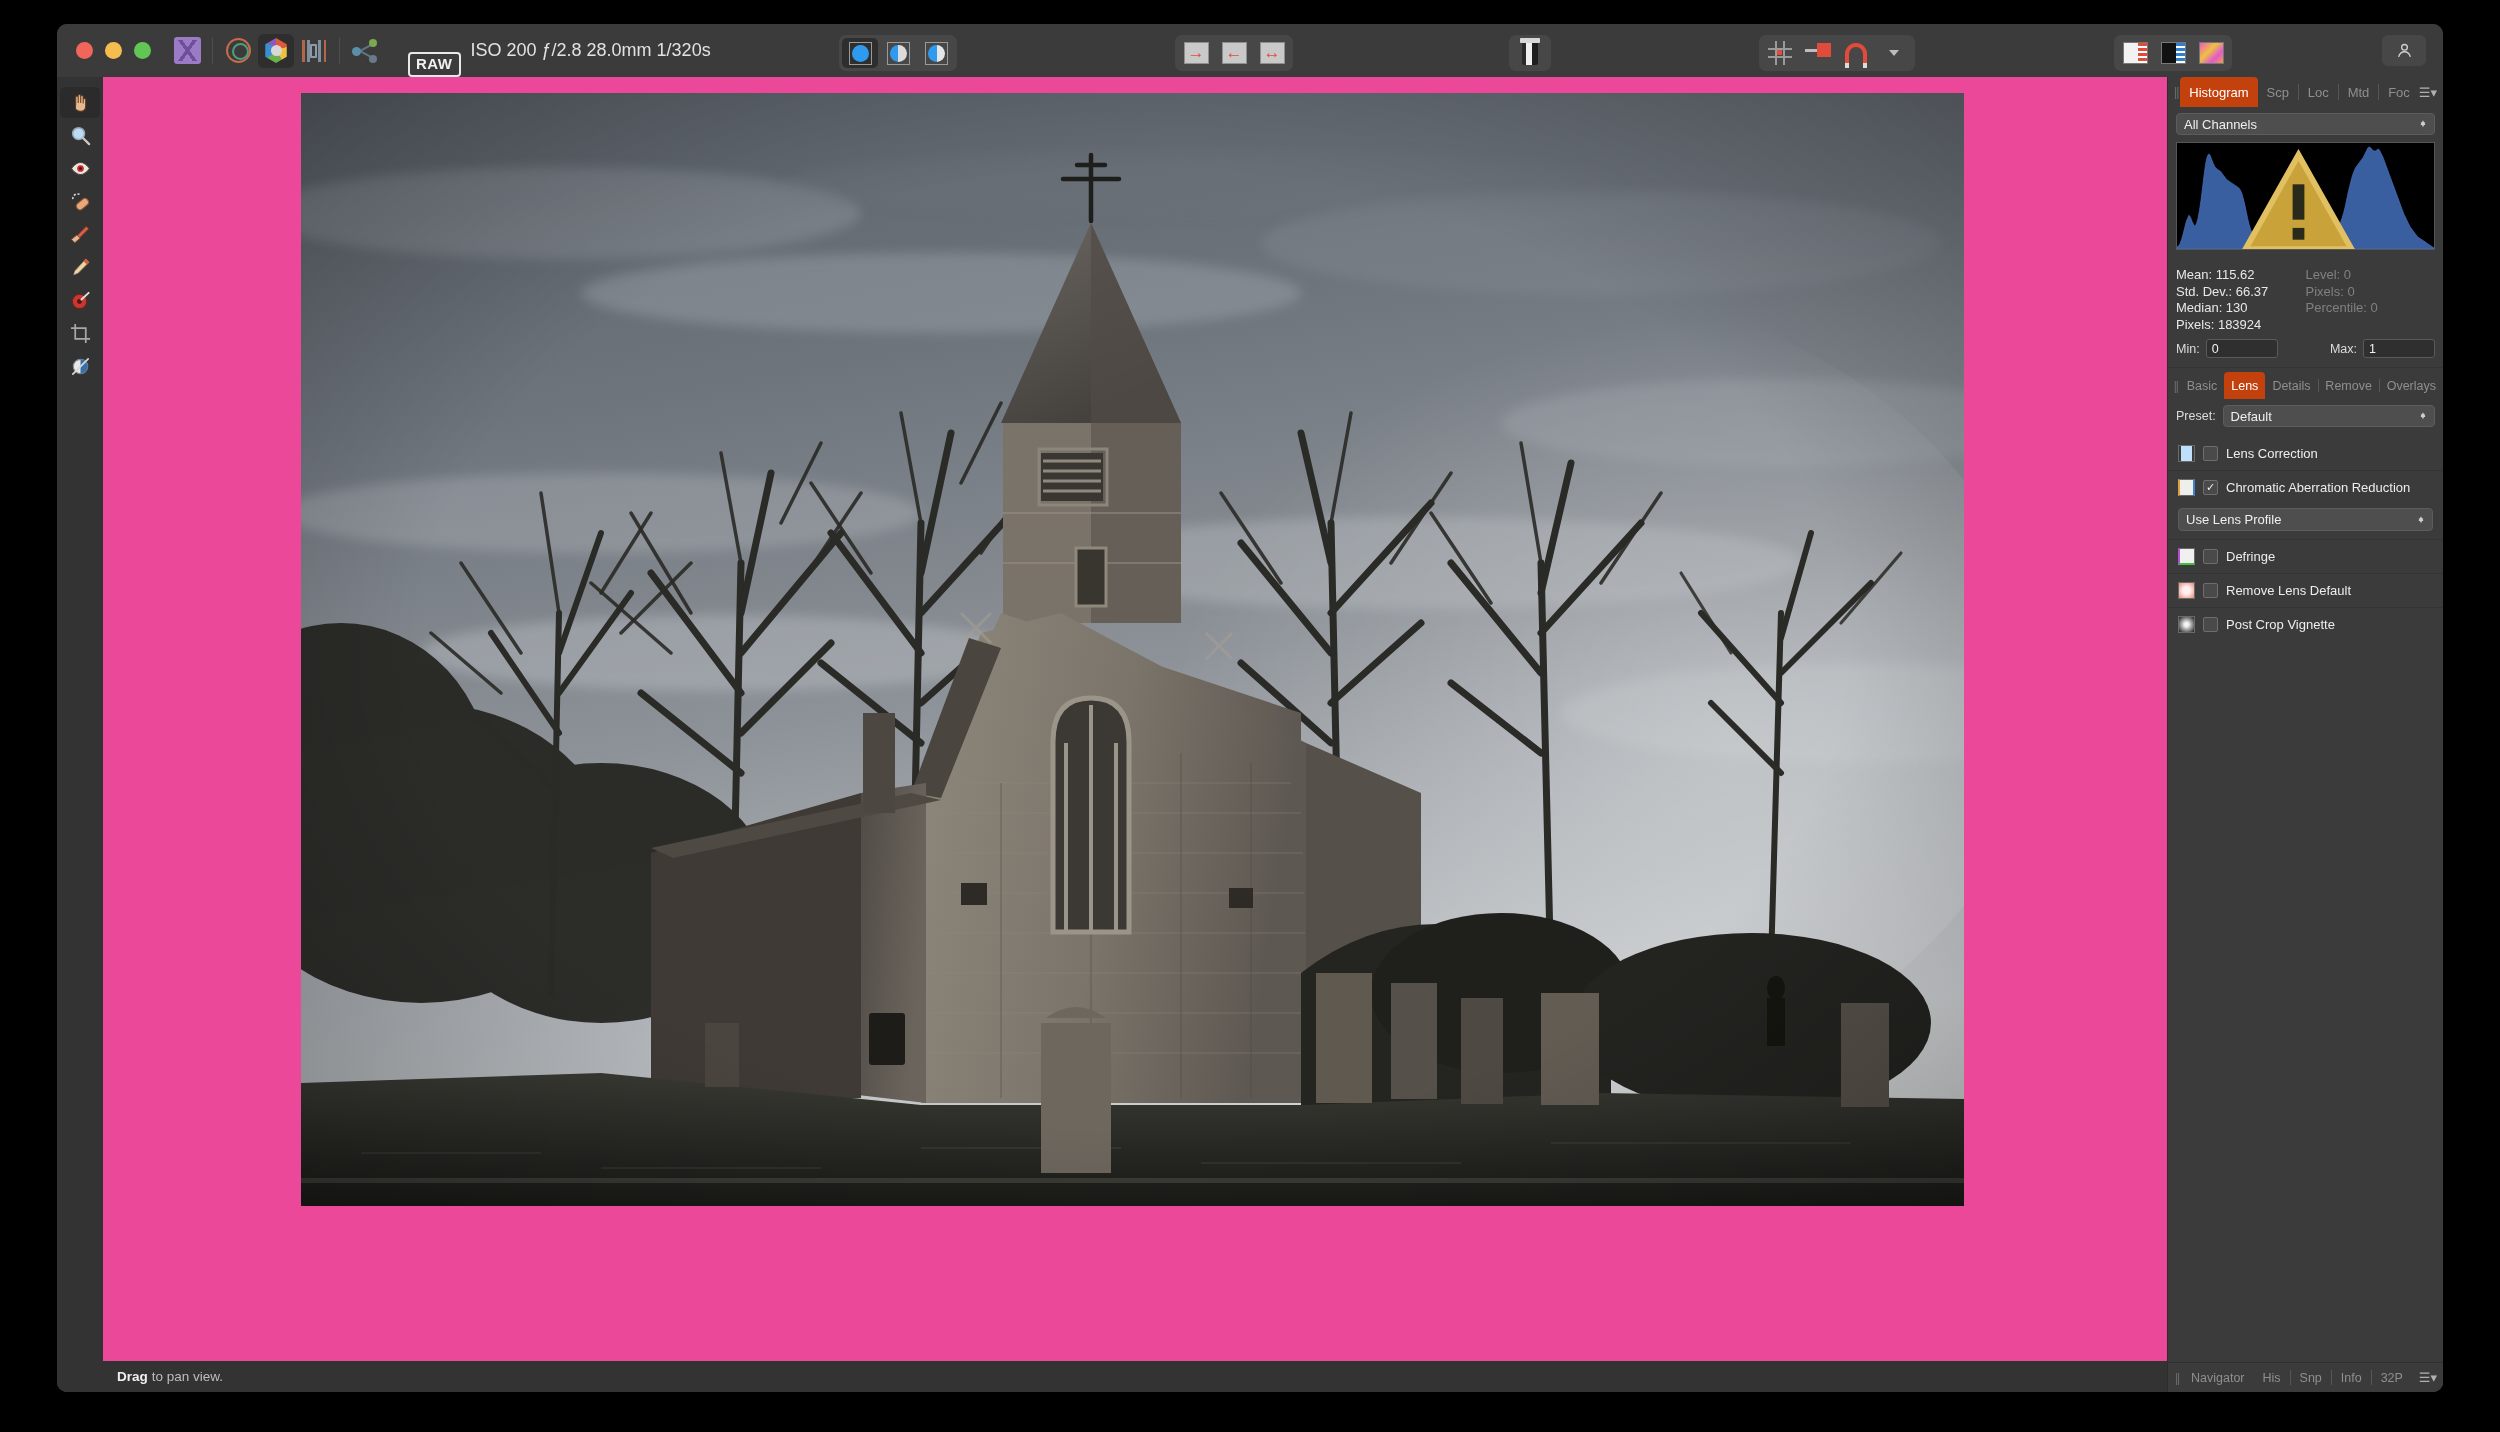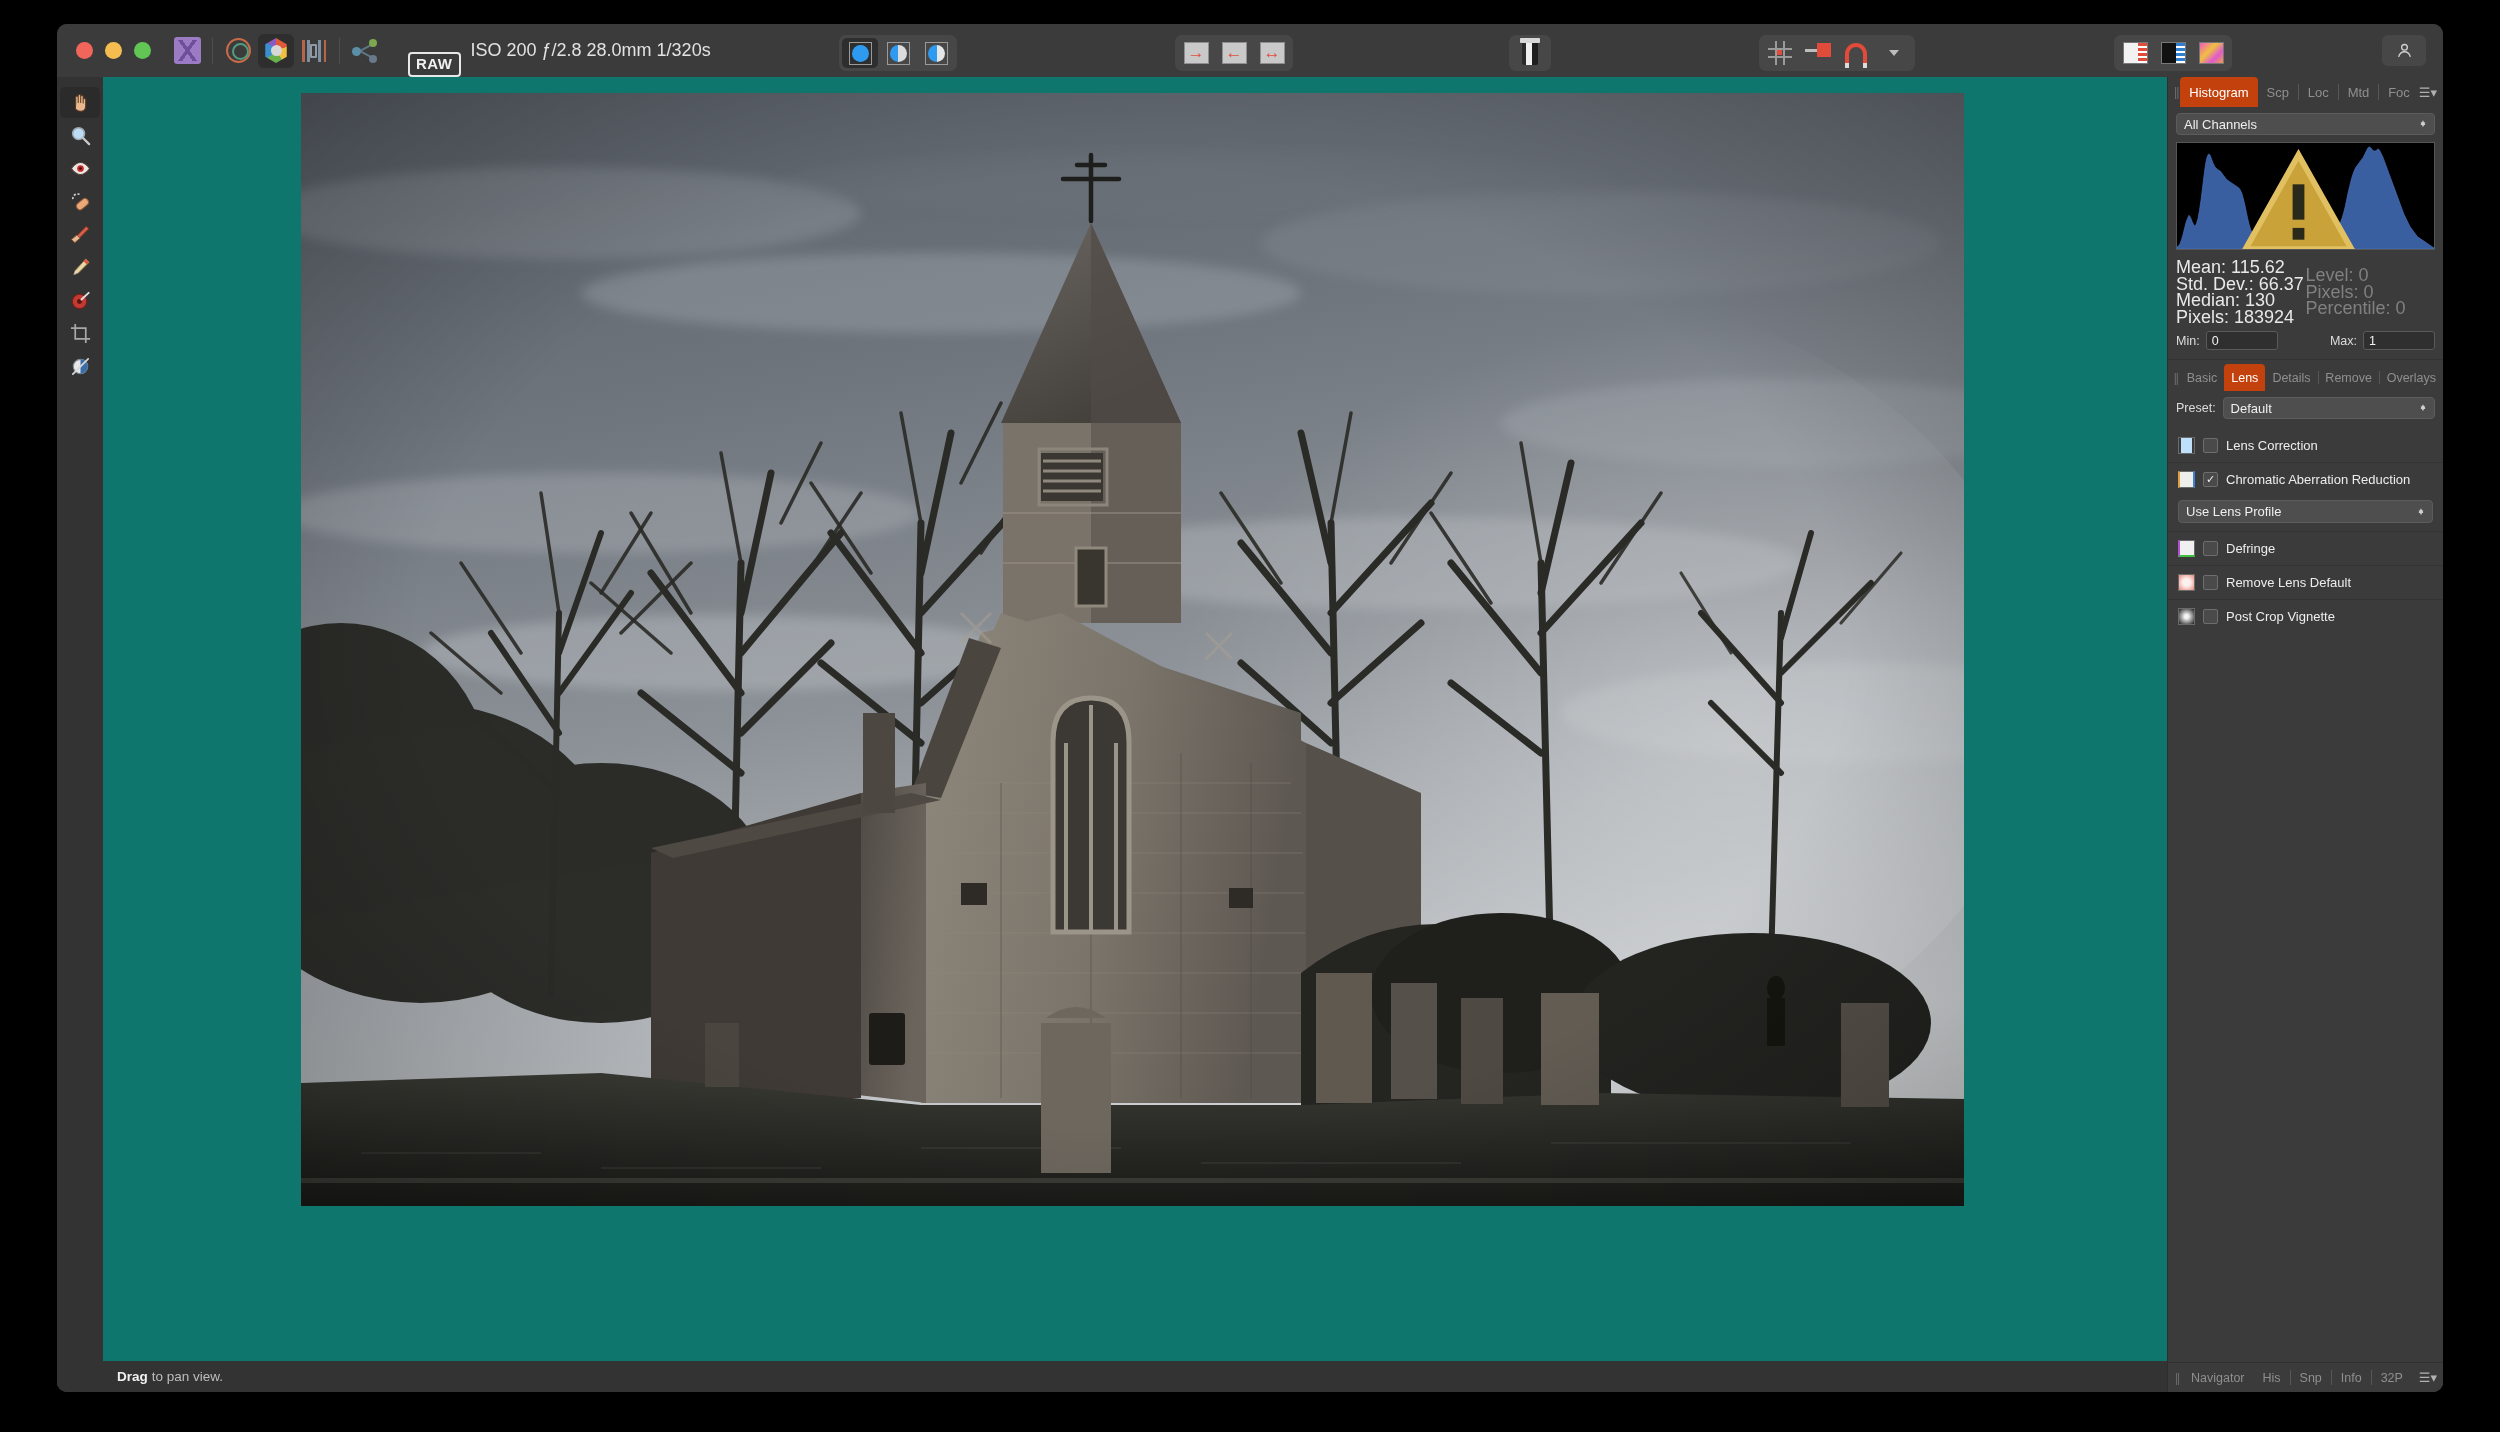--- a/index.html
+++ b/index.html
@@ -205,21 +205,21 @@
     padding-top: 10px; display: flex; flex-direction: column; align-items: center; gap: 2px;
   }
   .tool {
     width: 40px; height: 31px; border-radius: 5px;
     display: flex; align-items: center; justify-content: center;
   }
   .tool.sel { background: #2b2b2b; }
   .tool svg { width: 23px; height: 23px; }
 
   
-  .canvasWrap { flex: 1; position: relative; background: #0f766e; min-width: 0; }
+  .canvasWrap { flex: 1; position: relative; background: #ec4899; min-width: 0; }
   .photo {
     position: absolute; left: 198px; top: 16px;
     width: 1663px; height: 1113px;
     background: #1c1c1c; overflow: hidden;
   }
   .photo svg { display:block; width:100%; height:100%; }
   .statusbar {
     position: absolute; left: 0; right: 0; bottom: 0; height: 31px;
     background: #333333; display: flex; align-items: center; padding-left: 14px;
     font-size: 13.5px; color: #bdbdbd;
@@ -257,21 +257,21 @@
   }
   .select .arrows span { font-size: 8px; }
 
   .histoBox {
     margin-top: 7px; height: 108px; background: #000;
     border: 1px solid #565656; position: relative; overflow: hidden;
   }
   .histoBox svg { display: block; width: 100%; height: 100%; }
   .warnTri { position: absolute; right: 7px; top: 6px; }
 
-  .stats { margin-top: 9px; display: flex; font-size: 18px; line-height: 16.5px; align-items: center; }
+  .stats { margin-top: 17px; display: flex; font-size: 13px; line-height: 16.5px; }
   .stats .col1 { width: 50%; color: #e8e8e8; }
   .stats .col2 { width: 50%; color: #808080; }
 
   .minmax { margin-top: 6px; display: flex; align-items: center; font-size: 12.5px; color: #dcdcdc; gap: 6px; }
   .numfield {
     height: 19px; background: #2f2f2f; border: 1px solid #5a5a5a; border-radius: 3px;
     font-size: 12.5px; color: #f0f0f0; display:flex; align-items:center; padding: 0 5px;
   }
   .numfield.min { width: 72px; }
   .numfield.max { width: 72px; }

